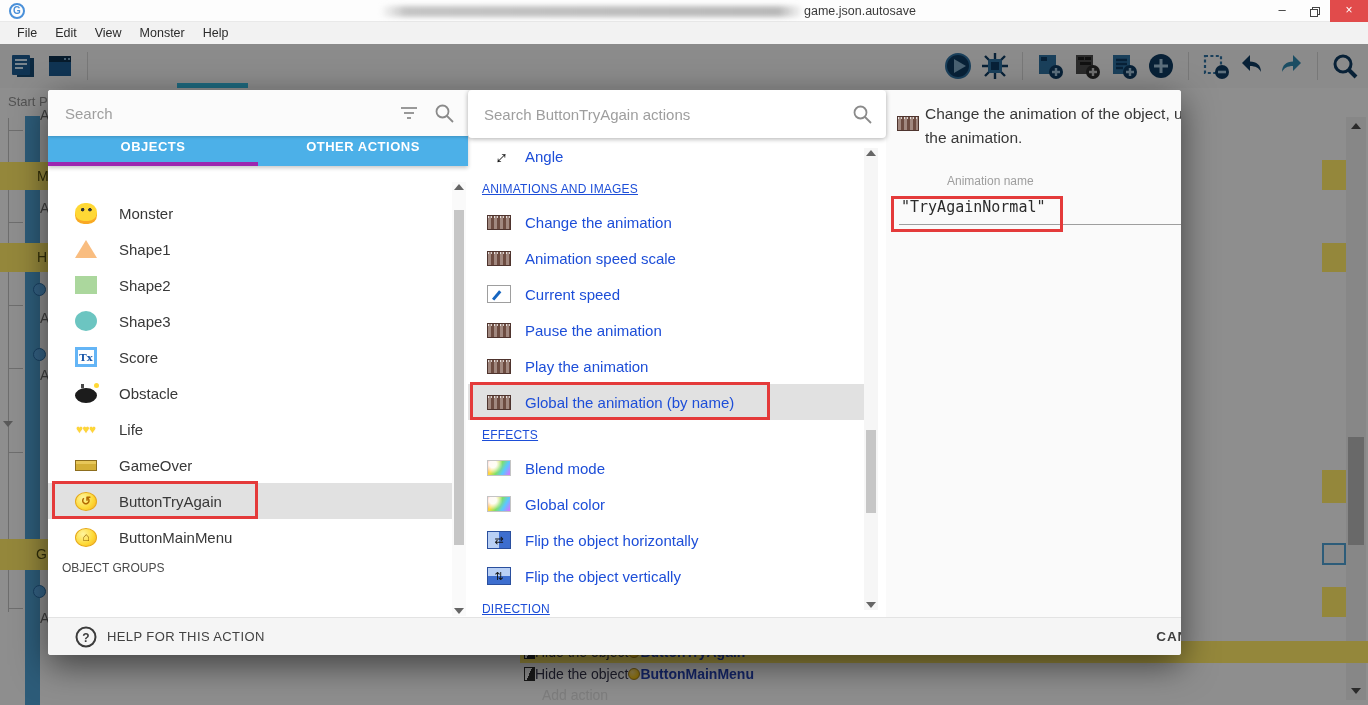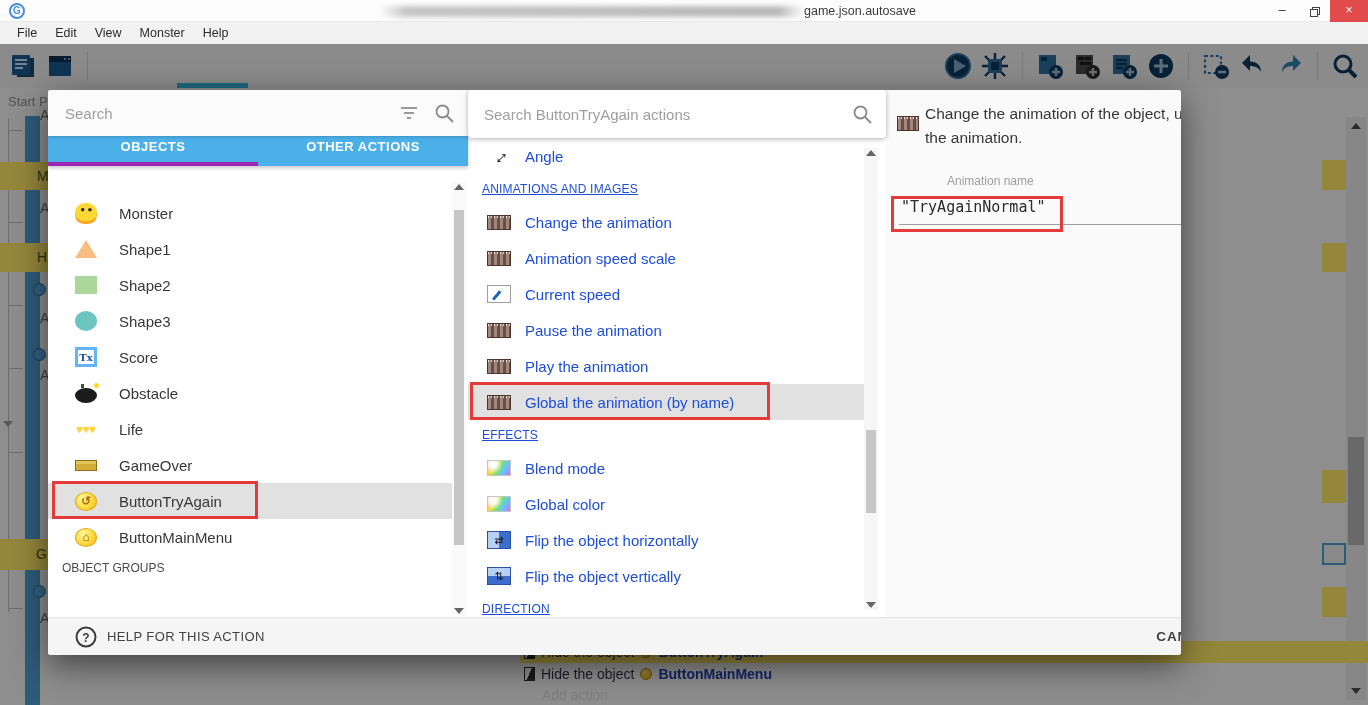--- a/index.html
+++ b/index.html
@@ -42,21 +42,21 @@
   .mouse-dot{position:absolute;left:33px;width:13px;height:13px;border-radius:50%;background:#58a6e0;border:1px solid #2a6ea8;}
   .collapse-tri{position:absolute;left:3px;width:0;height:0;border-left:5px solid transparent;border-right:5px solid transparent;border-top:6px solid #9a9a9a;}
   .bg-input-box{position:absolute;left:1322px;top:455px;width:24px;height:22px;border:2px solid #4f9fd0;background:#ededed;}
   .ws-scrollbar{position:absolute;left:1346px;top:29px;width:20px;height:583px;background:#e9e9e9;}
   .ws-scrollbar .thumb{position:absolute;left:2px;top:320px;width:16px;height:108px;background:#b5b5b5;}
   .arr{position:absolute;left:5px;width:0;height:0;border-left:5px solid transparent;border-right:5px solid transparent;}
   .arr.up{top:6px;border-bottom:6px solid #4a4a4a;}
   .arr.down{bottom:6px;border-top:6px solid #4a4a4a;}
 
   .bg-rows{position:absolute;left:520px;top:553px;width:848px;height:64px;font-size:14px;color:#33334a;}
-  .bg-row{height:22px;display:flex;align-items:center;gap:6px;padding-left:4px;white-space:nowrap;}
+  .bg-row{height:22px;display:flex;align-items:center;padding-left:4px;white-space:nowrap;}
   .bg-row-hl{background:#ffe866;}
   .bg-obj{font-weight:bold;color:#2441b0;}
   .bg-row.add{color:#d9d9d9;height:19px;padding-left:22px;}
   .hide-icon{width:11px;height:14px;border:1px solid #2b2b2b;background:linear-gradient(115deg,#f5f5f5 48%,#2b2b2b 48%);}
   .obj-badge{width:12px;height:12px;border-radius:50%;background:radial-gradient(circle at 35% 30%,#ffe082,#f5c518 65%,#c79c0a);border:1px solid #a8821a;}
 
   .overlay{position:absolute;left:0;top:44px;width:1368px;height:661px;background:rgba(0,0,0,0.42);z-index:10;}
 
   
   .dialog{position:absolute;left:48px;top:90px;width:1133px;height:565px;background:#fafafa;border-radius:3px;

